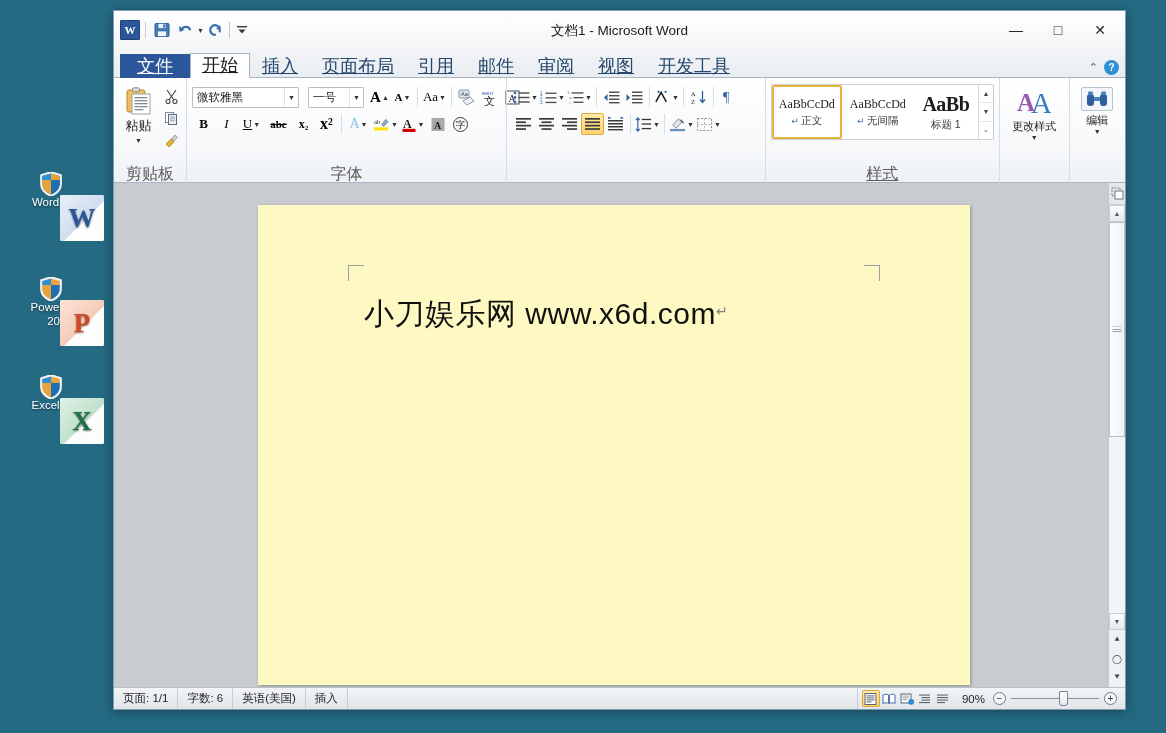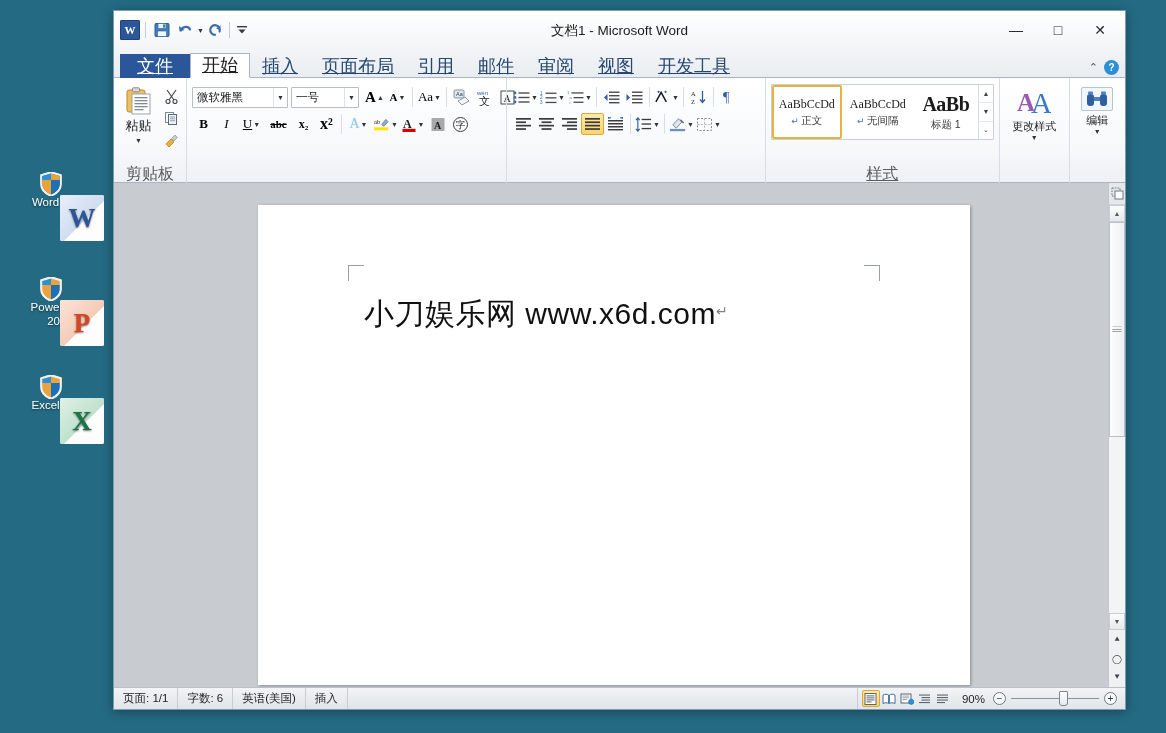--- a/index.html
+++ b/index.html
@@ -162,21 +162,21 @@
   .bigbtn { width:100%; display:flex; flex-direction:column; align-items:center; cursor:default;
             border:1px solid transparent; border-radius:2px; padding-top:4px; }
   .bigbtn .blabel { font-size:11px; color:#222; margin-top:2px; }
   .bigbtn .bcaret { font-size:7px; color:#333; line-height:8px; }
 
   
   #docarea { flex:1; position:relative; background:#c8ccd0; overflow:hidden; display:flex; }
   #canvas { flex:1; position:relative; overflow:hidden; }
   #page {
     position:absolute; left:144px; top:22px; width:712px; height:480px;
-    background:#ffffff; box-shadow:1px 1px 3px rgba(0,0,0,.32);
+    background:#fef9c3; box-shadow:1px 1px 3px rgba(0,0,0,.32);
   }
   .mark { position:absolute; width:16px; height:16px; }
   .mark.tl { border-left:1px solid #9aa0a6; border-top:1px solid #9aa0a6; }
   .mark.tr { border-right:1px solid #9aa0a6; border-top:1px solid #9aa0a6; }
   #doctext {
     position:absolute; left:106px; top:89px; font-size:30px; color:#111;
     white-space:nowrap; letter-spacing:.5px;
   }
   #doctext .pil { font-size:14px; color:#808080; vertical-align:8px; }
 
@@ -399,25 +399,25 @@
             </svg>
           </div>
         </div>
       </div>
       <div class="glabel">剪贴板</div>
     </div>
 
     <div class="group" id="g-font">
       <div class="gbody" style="flex-direction:column;padding-top:4px">
         <div class="row">
-          <div class="combo" style="width:96px">
+          <div class="combo" style="width:107px">
             <span class="cval">微软雅黑</span>
             <span class="cdrop">▼</span>
           </div>
-          <div class="combo" style="width:68px;margin-left:3px">
+          <div class="combo" style="width:56px;margin-left:9px">
             <span class="cval">一号</span>
             <span class="cdrop">▼</span>
           </div>
           <div class="btn ibtn" style="margin-left:4px">
             <span style="font-family:'Liberation Serif',serif;font-weight:bold;font-size:15px">A</span>
               <span class="caret">▲</span>
           </div>
           <div class="btn ibtn">
             <span style="font-family:'Liberation Serif',serif;font-weight:bold;font-size:11px">A</span>
               <span class="caret">▼</span>
@@ -496,20 +496,21 @@
             </svg>
           </div>
           <div class="btn ibtn">
             <svg width="17" height="17" viewBox="0 0 17 17">
               <circle cx="8.5" cy="8.5" r="7" fill="none" stroke="#3a3a3a"></circle>
               <text x="3.8" y="12.4" font-size="9.5" fill="#1b1b1b" font-family="Liberation Sans">字</text>
             </svg>
           </div>
         </div>
       </div>
+      <div class="glabel">字体</div>
     </div>
 
     <div class="group" id="g-para">
       <div class="gbody" style="flex-direction:column;padding-top:4px">
         <div class="row">
           <div class="btn ibtn w">
             <svg width="17" height="15" viewBox="0 0 17 15">
               <g fill="#3a6ea8">
                   <circle cx="2" cy="3" r="1.4"></circle>
                   <circle cx="2" cy="7.5" r="1.4"></circle>

